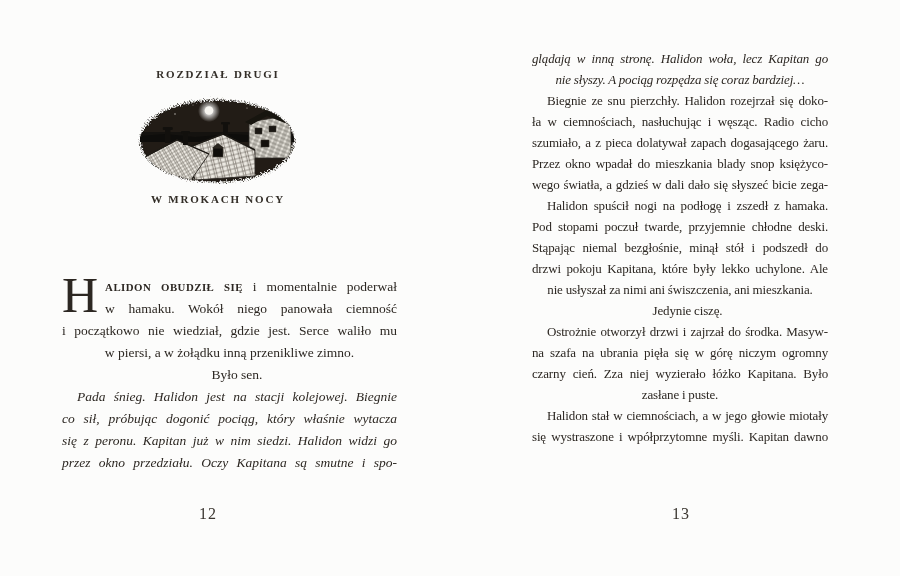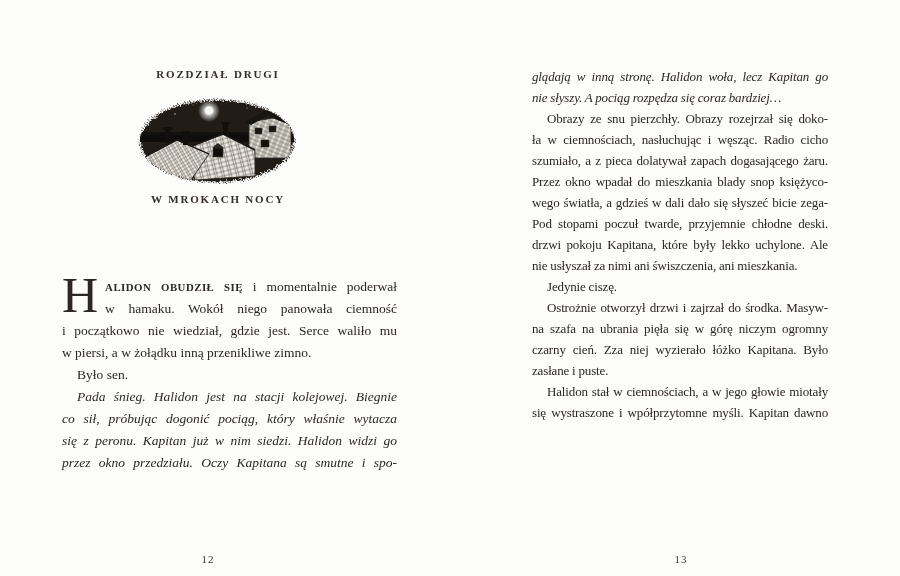--- a/index.html
+++ b/index.html
@@ -21,36 +21,36 @@
   .chapter-heading{top:69px;}
   .chapter-title{top:194px;}
 
   .illus{position:absolute;left:73px;top:96px;width:165px;height:90px;}
 
   .body{
     position:absolute;left:0;text-align:left;
     hyphens:none;
   }
   #leftPage .body{top:276px;width:335px;font-size:13.5px;line-height:22px;}
-  #rightPage .body{top:66px;width:296px;font-size:13px;line-height:21px;letter-spacing:-0.15px;word-spacing:-0.2px;}
+  #rightPage .body{top:48px;width:296px;font-size:13px;line-height:21px;letter-spacing:-0.15px;word-spacing:-0.2px;}
 
-  .line{white-space:normal;}
+  .line{white-space:normal;text-align:center;}
   .line.just{text-align:justify;text-align-last:justify;}
   .line.ind{text-indent:15px;}
   .line.it, span.it{font-style:italic;}
   span.sc{font-size:0.8em;letter-spacing:0.5px;font-weight:bold;}
 
   .dropcap{
     float:left;font-size:50px;line-height:33px;height:41px;
     margin:3px 7px 0 0;color:#2c2722;
   }
 
   .folio{
     position:absolute;top:505px;width:30px;text-align:center;
-    font-size:11px;letter-spacing:1px;color:#3a352f;margin-top:48px;
+    font-size:16px;letter-spacing:1px;color:#3a352f;
   }
   #leftPage .folio{left:131px;}
   #rightPage .folio{left:134px;text-align:center;}
 </style>
 </head>
 <body>
 
 <div class="page" id="leftPage">
   <div class="chapter-heading">ROZDZIAŁ DRUGI</div>
 
@@ -151,26 +151,28 @@
       <div class="line just it"><span>przez okno przedziału. Oczy Kapitana są smutne i spo-</span></div>
     </div>
 
   <div class="folio">12</div>
 </div>
 
 <div class="page" id="rightPage">
   <div class="body">
       <div class="line just it"><span>glądają w inną stronę. Halidon woła, lecz Kapitan go</span></div>
       <div class="line it"><span>nie słyszy. A pociąg rozpędza się coraz bardziej…</span></div>
-      <div class="line just ind"><span>Obrazy ze snu pierzchły. Obrazy rozejrzał się doko-</span></div>
+      <div class="line just ind"><span>Biegnie ze snu pierzchły. Halidon rozejrzał się doko-</span></div>
       <div class="line just"><span>ła w ciemnościach, nasłuchując i węsząc. Radio cicho</span></div>
       <div class="line just"><span>szumiało, a z pieca dolatywał zapach dogasającego żaru.</span></div>
       <div class="line just"><span>Przez okno wpadał do mieszkania blady snop księżyco-</span></div>
       <div class="line just"><span>wego światła, a gdzieś w dali dało się słyszeć bicie zega-</span></div>
+      <div class="line just ind"><span>Halidon spuścił nogi na podłogę i zszedł z hamaka.</span></div>
       <div class="line just"><span>Pod stopami poczuł twarde, przyjemnie chłodne deski.</span></div>
+      <div class="line just"><span>Stąpając niemal bezgłośnie, minął stół i podszedł do</span></div>
       <div class="line just"><span>drzwi pokoju Kapitana, które były lekko uchylone. Ale</span></div>
       <div class="line"><span>nie usłyszał za nimi ani świszczenia, ani mieszkania.</span></div>
       <div class="line ind"><span>Jedynie ciszę.</span></div>
       <div class="line just ind"><span>Ostrożnie otworzył drzwi i zajrzał do środka. Masyw-</span></div>
       <div class="line just"><span>na szafa na ubrania pięła się w górę niczym ogromny</span></div>
       <div class="line just"><span>czarny cień. Zza niej wyzierało łóżko Kapitana. Było</span></div>
       <div class="line"><span>zasłane i puste.</span></div>
       <div class="line just ind"><span>Halidon stał w ciemnościach, a w jego głowie miotały</span></div>
       <div class="line just"><span>się wystraszone i wpółprzytomne myśli. Kapitan dawno</span></div>
     </div>

